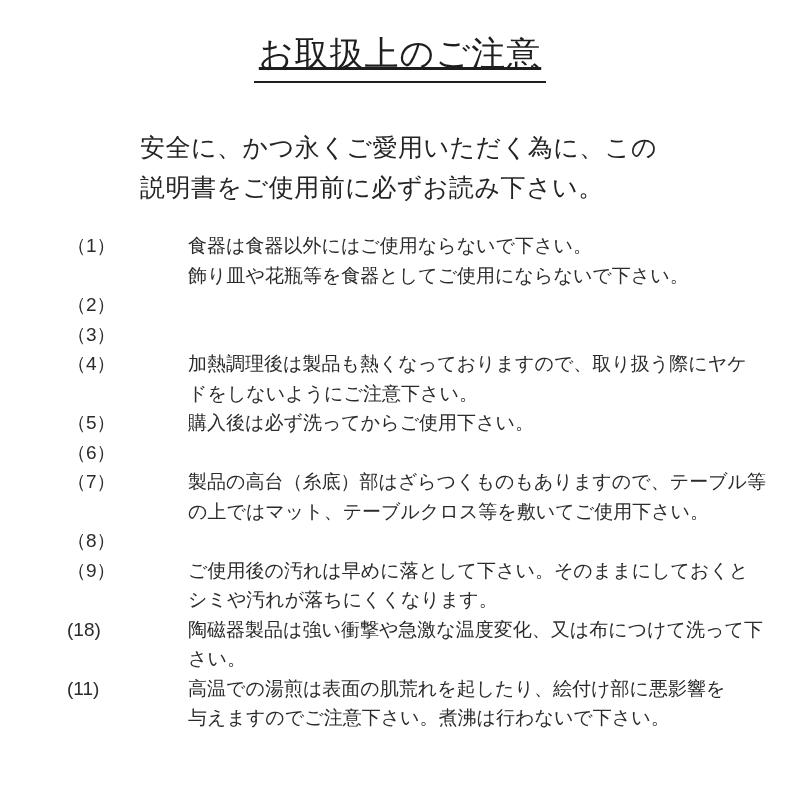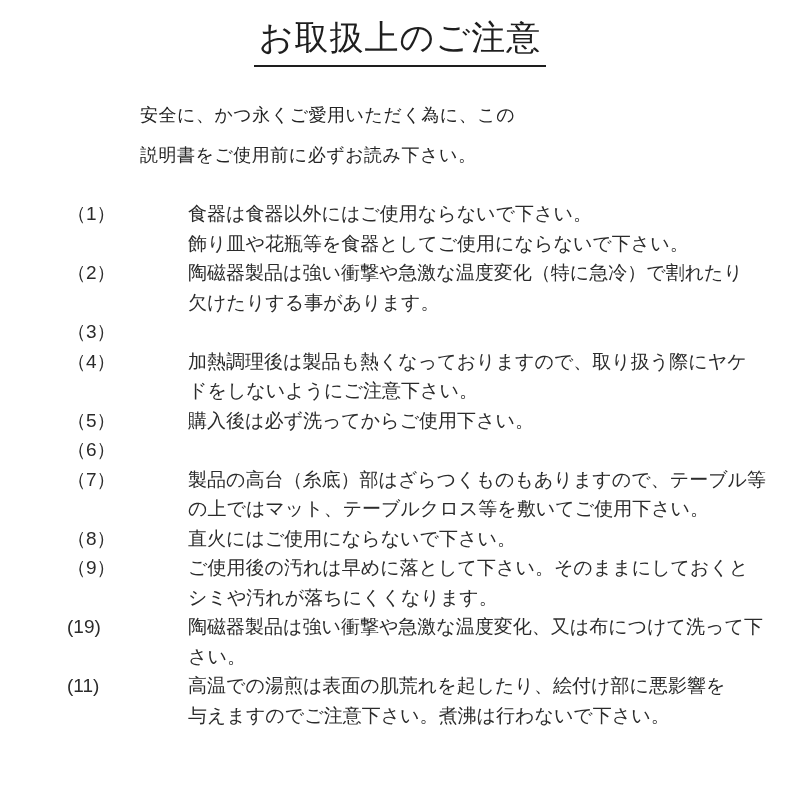--- a/index.html
+++ b/index.html
@@ -29,21 +29,21 @@
     font-size: 34px;
     line-height: 41px;
     font-weight: 500;
     letter-spacing: 1px;
     color: #1e1e1e;
     border-bottom: 2px solid #1e1e1e;
     padding: 0 5px 7px 5px;
   }
   .subtitle {
     margin: 28px 60px 0 140px;
-    font-size: 18px;
+    font-size: 25px;
     line-height: 40px;
     letter-spacing: 0.5px;
     color: #242424;
     white-space: pre-line;
   }
   .notes {
     list-style: none;
     margin: 24px 0 0 0;
     padding: 0;
   }
@@ -65,36 +65,34 @@
     white-space: pre-line;
     margin-left: 48px;
   }
 </style>
 </head>
 <body>
 
 <div class="page">
 
   <div class="title-wrap">
-    <h1 class="page-title" style="margin:0;">お取扱上のご注意</h1>
+    <h1 class="page-title" style="margin:16px;text-decoration:underline;">お取扱上のご注意</h1>
   </div>
 
   <p class="subtitle">安全に、かつ永くご愛用いただく為に、この
 説明書をご使用前に必ずお読み下さい。</p>
 
   <ol class="notes">
     <li class="note">
       <span class="num">（1）</span>
       <span class="text">食器は食器以外にはご使用ならないで下さい。
 飾り皿や花瓶等を食器としてご使用にならないで下さい。</span>
     </li>
     <li class="note">
       <span class="num">（2）</span>
-      <span class="text">陶磁器製品は強い衝撃や急激な温度変化（特に急冷）で割れたり
-欠けたりする事があります。</span>
     </li>
     <li class="note">
       <span class="num">（3）</span>
     </li>
     <li class="note">
       <span class="num">（4）</span>
       <span class="text">加熱調理後は製品も熱くなっておりますので、取り扱う際にヤケ
 ドをしないようにご注意下さい。</span>
     </li>
     <li class="note">
@@ -104,29 +102,28 @@
     <li class="note">
       <span class="num">（6）</span>
     </li>
     <li class="note">
       <span class="num">（7）</span>
       <span class="text">製品の高台（糸底）部はざらつくものもありますので、テーブル等
 の上ではマット、テーブルクロス等を敷いてご使用下さい。</span>
     </li>
     <li class="note">
       <span class="num">（8）</span>
-      <span class="text">直火にはご使用にならないで下さい。</span>
     </li>
     <li class="note">
       <span class="num">（9）</span>
       <span class="text">ご使用後の汚れは早めに落として下さい。そのままにしておくと
 シミや汚れが落ちにくくなります。</span>
     </li>
     <li class="note">
-      <span class="num">(19)</span>
+      <span class="num">(18)</span>
       <span class="text">陶磁器製品は強い衝撃や急激な温度変化、又は布につけて洗って下
 さい。</span>
     </li>
     <li class="note">
       <span class="num">(11)</span>
       <span class="text">高温での湯煎は表面の肌荒れを起したり、絵付け部に悪影響を
 与えますのでご注意下さい。煮沸は行わないで下さい。</span>
     </li>
   </ol>
 

